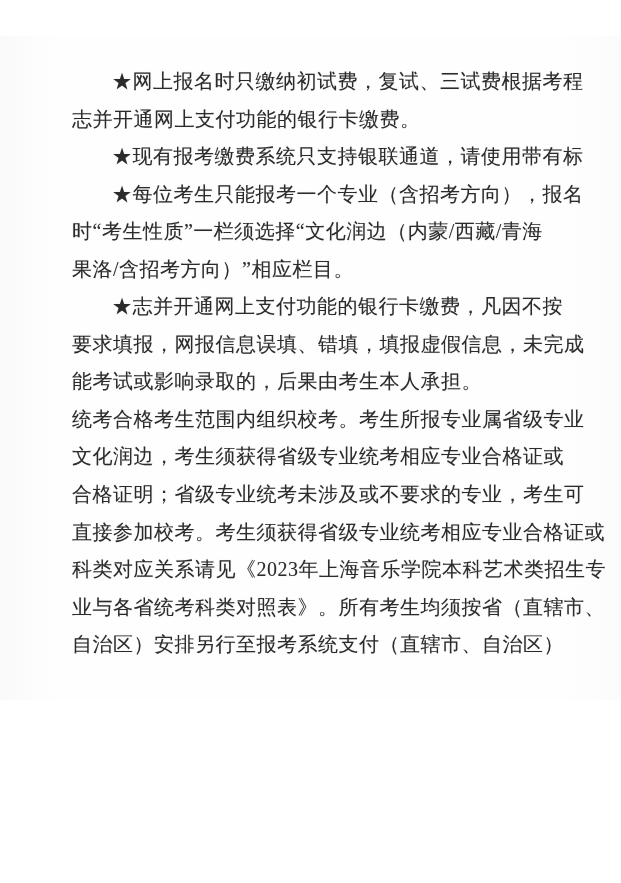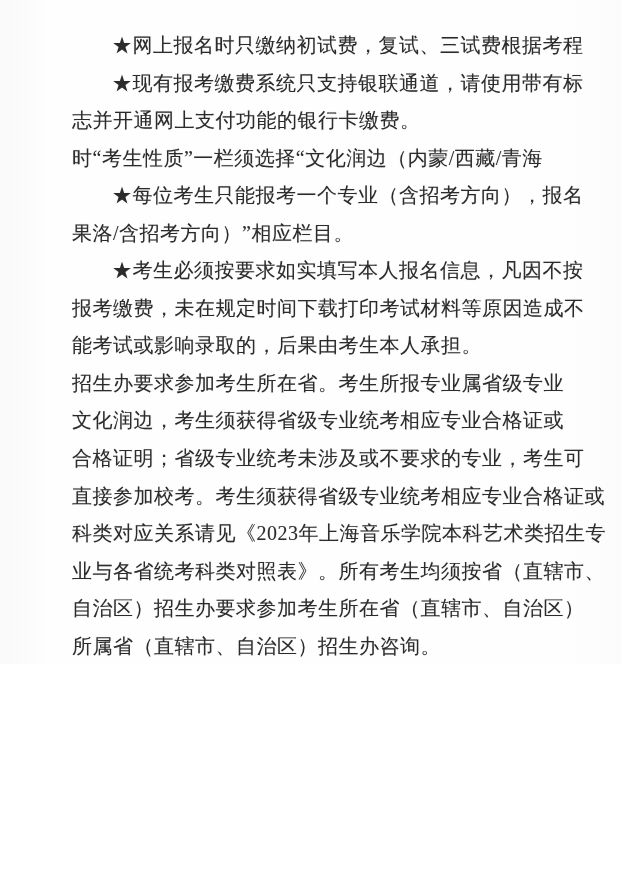--- a/index.html
+++ b/index.html
@@ -12,20 +12,21 @@
   }
   .page {
     position: relative;
     width: 621px;
     height: 664px;
     background:
       linear-gradient(90deg, rgba(240,240,242,0.35) 0%, rgba(255,255,255,0) 8%, rgba(255,255,255,0) 92%, rgba(244,244,246,0.3) 100%),
       var(--paper, #fefefe);
     overflow: hidden;
     font-family: "Liberation Serif", "DejaVu Serif", serif;
+    margin-top: 36px;
   }
   .text-block {
     position: absolute;
     left: 72px;
     top: 27px;
     width: 474px;
     color: var(--ink, #2b2b2b);
     font-size: 20px;
     line-height: 37.55px;
     letter-spacing: 0.5px;
@@ -54,38 +55,37 @@
 </style>
 </head>
 <body>
 
 <div class="page" style="--paper: #fefefe; --ink: #2b2b2b; --edge-line: #cdd2da; --below: #eef1f5;">
   <div class="text-block">
       <div class="paragraph">
         <div class="line indent">★网上报名时只缴纳初试费，复试、三试费根据考程</div>
       </div>
       <div class="paragraph">
+        <div class="line">志并开通网上支付功能的银行卡缴费。</div>
         <div class="line indent">★现有报考缴费系统只支持银联通道，请使用带有标</div>
-        <div class="line">志并开通网上支付功能的银行卡缴费。</div>
       </div>
       <div class="paragraph">
+        <div class="line indent">★每位考生只能报考一个专业（含招考方向），报名</div>
         <div class="line">时“考生性质”一栏须选择“文化润边（内蒙/西藏/青海</div>
-        <div class="line indent">★每位考生只能报考一个专业（含招考方向），报名</div>
         <div class="line">果洛/含招考方向）”相应栏目。</div>
       </div>
       <div class="paragraph">
-        <div class="line indent">★考生必须按要求如实填写本人报名信息，凡因不按</div>
-        <div class="line">报考缴费，未在规定时间下载打印考试材料等原因造成不</div>
+        <div class="line indent">★志并开通网上支付功能的银行卡缴费，凡因不按</div>
+        <div class="line">要求填报，网报信息误填、错填，填报虚假信息，未完成</div>
         <div class="line">能考试或影响录取的，后果由考生本人承担。</div>
       </div>
       <div class="paragraph">
-        <div class="line">招生办要求参加考生所在省。考生所报专业属省级专业</div>
+        <div class="line">统考合格考生范围内组织校考。考生所报专业属省级专业</div>
         <div class="line">文化润边，考生须获得省级专业统考相应专业合格证或</div>
         <div class="line">合格证明；省级专业统考未涉及或不要求的专业，考生可</div>
         <div class="line">直接参加校考。考生须获得省级专业统考相应专业合格证或</div>
         <div class="line">科类对应关系请见《2023年上海音乐学院本科艺术类招生专</div>
         <div class="line">业与各省统考科类对照表》。所有考生均须按省（直辖市、</div>
-        <div class="line">自治区）招生办要求参加考生所在省（直辖市、自治区）</div>
-        <div class="line">所属省（直辖市、自治区）招生办咨询。</div>
+        <div class="line">自治区）安排另行至报考系统支付（直辖市、自治区）</div>
       </div>
     </div>
   <div class="page-edge"></div>
 </div>
 
 </body></html>

